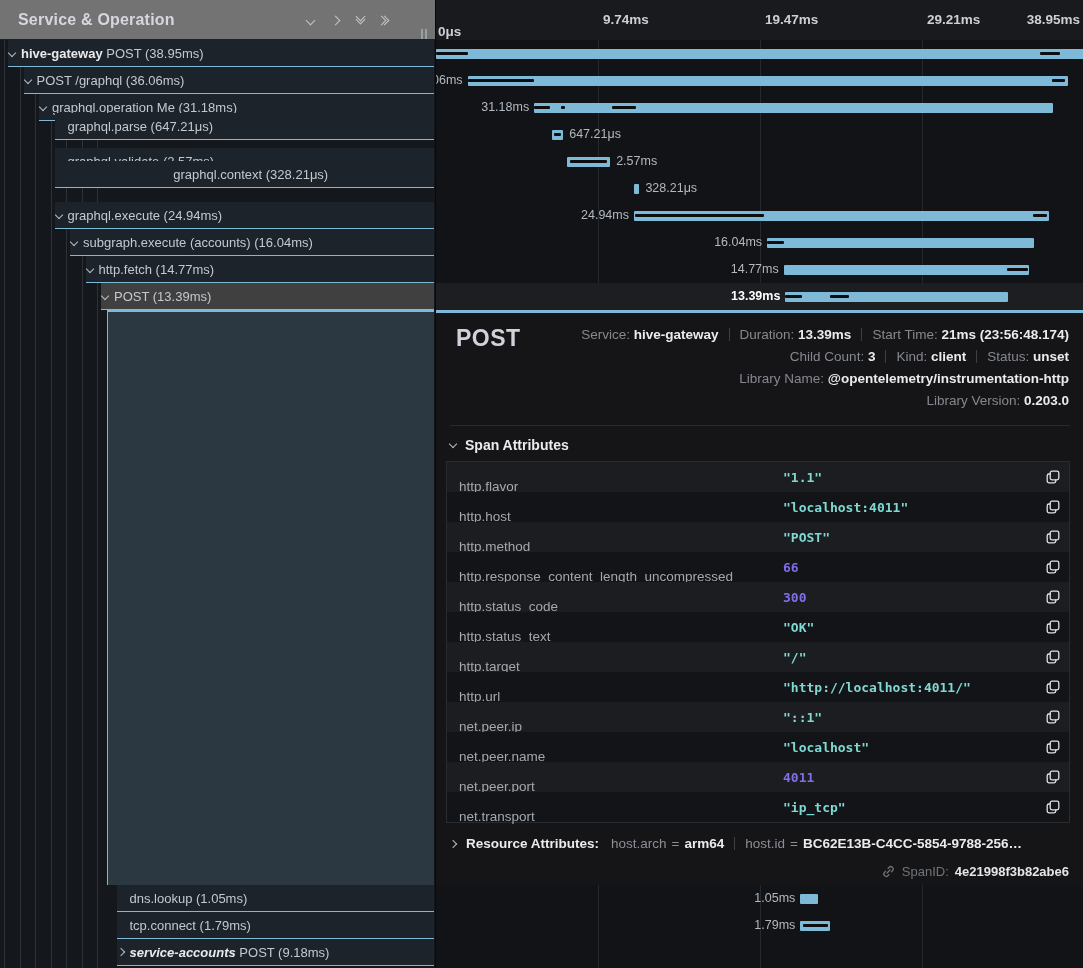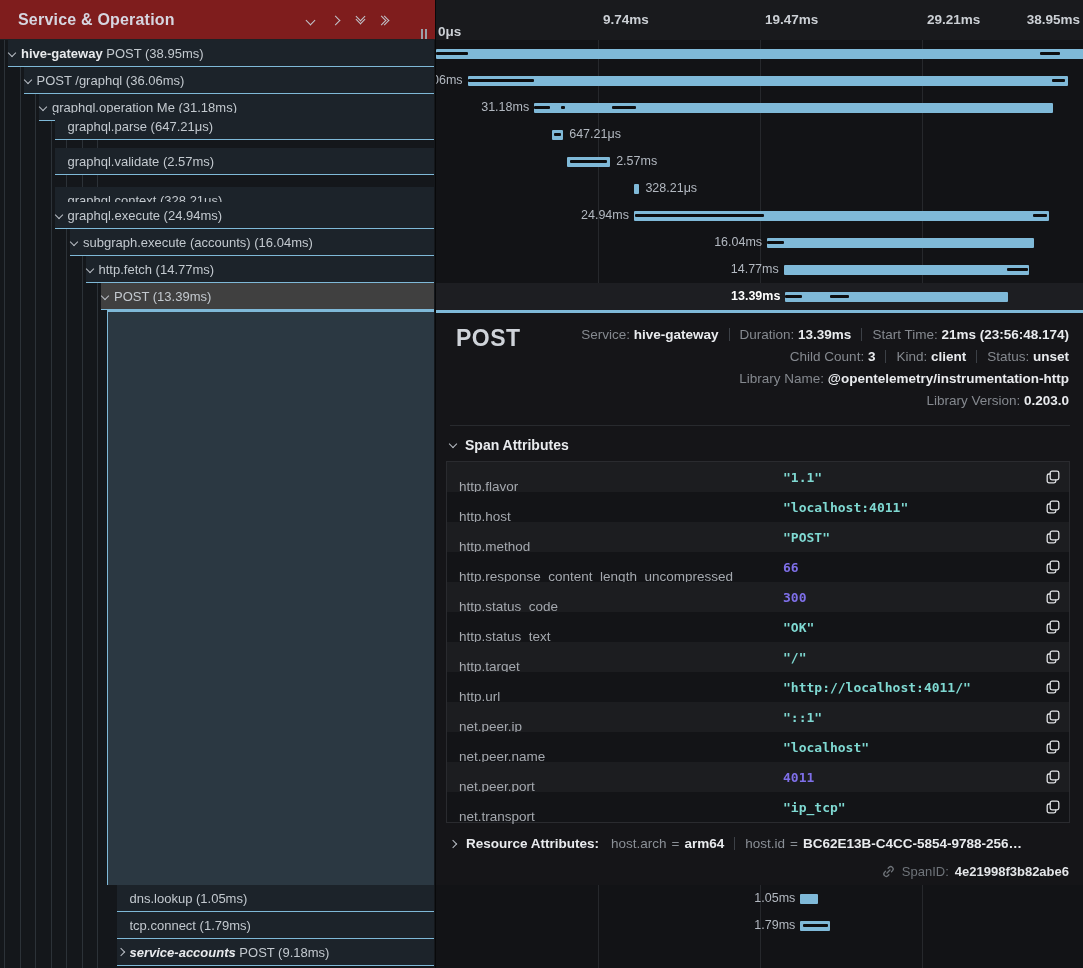--- a/index.html
+++ b/index.html
@@ -1,21 +1,21 @@
 <!DOCTYPE html>
 <html><head>
 <meta charset="utf-8">
 <style>
   html,body{margin:0;padding:0;background:#0f1114;}
   *{box-sizing:border-box;font-family:"Liberation Sans",sans-serif;}
   #app{position:relative;width:1083px;height:968px;background:#121317;overflow:hidden;}
 
   
   #left-panel{position:absolute;left:0;top:0;width:435px;height:968px;background:#14171b;}
-  #left-header{position:absolute;left:0;top:0;width:435px;height:40px;background:#7f1d1d;border-bottom:1px solid #1f2125;}
+  #left-header{position:absolute;left:0;top:0;width:435px;height:40px;background:#737373;border-bottom:1px solid #1f2125;}
   #left-title{position:absolute;left:18px;top:0;line-height:40px;font-size:16px;font-weight:700;color:#d6d6e0;letter-spacing:.2px;}
   .hdr-btn{position:absolute;top:10px;width:20px;height:20px;display:flex;align-items:center;justify-content:center;cursor:pointer;}
   .chev{display:inline-block;width:7px;height:7px;border-right:1.7px solid #c2c6cd;border-bottom:1.7px solid #c2c6cd;}
   .chev.down{transform:rotate(45deg);}
   .chev.right{transform:rotate(-45deg);}
   .dbl-down{display:flex;flex-direction:column;gap:0px;}
   .dbl-down .chev{margin-top:-4px;}
   .dbl-right{display:flex;flex-direction:row;}
   .dbl-right .chev{margin-left:-4px;}
   #drag-handle{position:absolute;left:421px;top:25px;width:12px;height:11px;cursor:col-resize;}
@@ -117,21 +117,21 @@
           <span class="lbl">graphql.operation Me (31.18ms)</span>
         </div>
         <div class="tree-row" style="top: 113px; left: 54.5px;">
           <span class="chev-slot"></span>
           <span class="lbl">graphql.parse (647.21μs)</span>
         </div>
         <div class="tree-row" style="top: 148px; left: 54.5px;">
           <span class="chev-slot"></span>
           <span class="lbl">graphql.validate (2.57ms)</span>
         </div>
-        <div class="tree-row" style="top: 187px; left: 54.5px;">
+        <div class="tree-row" style="top: 161px; left: 54.5px; justify-content: center;">
           <span class="chev-slot"></span>
           <span class="lbl">graphql.context (328.21μs)</span>
         </div>
         <div class="tree-row" style="top: 202px; left: 54.5px;">
           <span class="chev-slot">
             <span class="chev down"></span>
           </span>
           <span class="lbl">graphql.execute (24.94ms)</span>
         </div>
         <div class="tree-row" style="top: 229px; left: 70px;">

